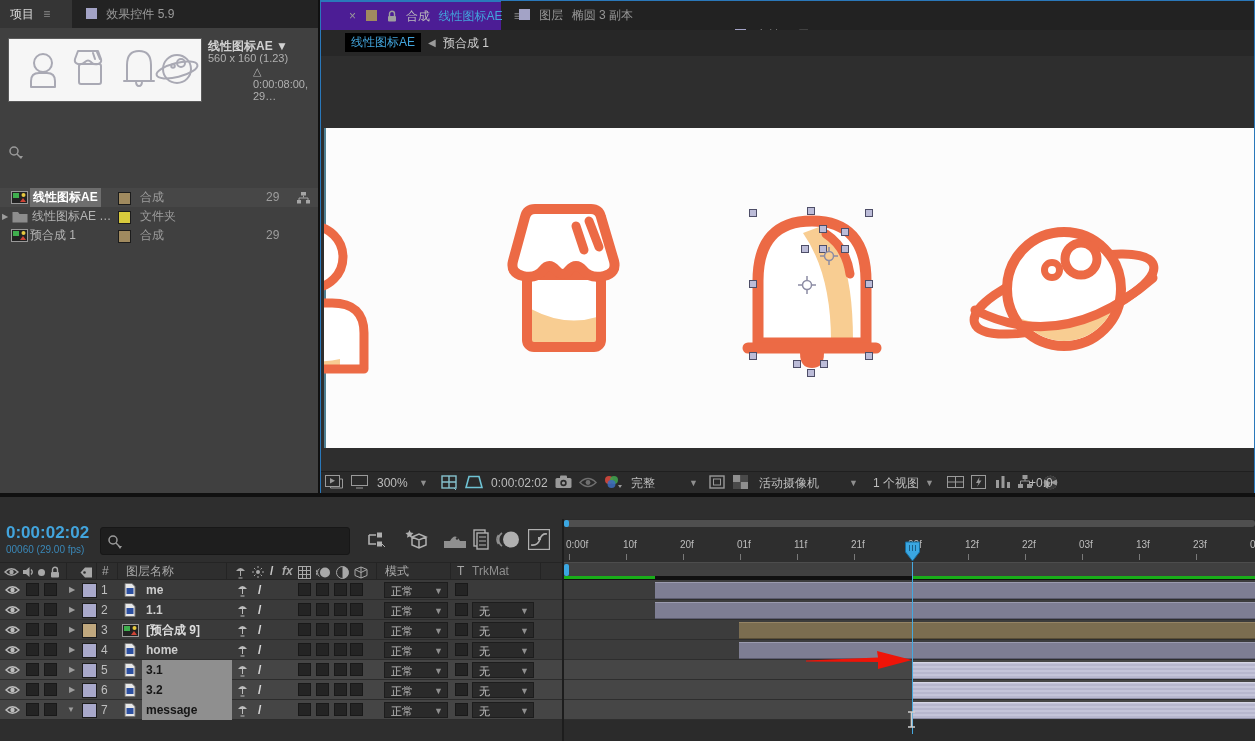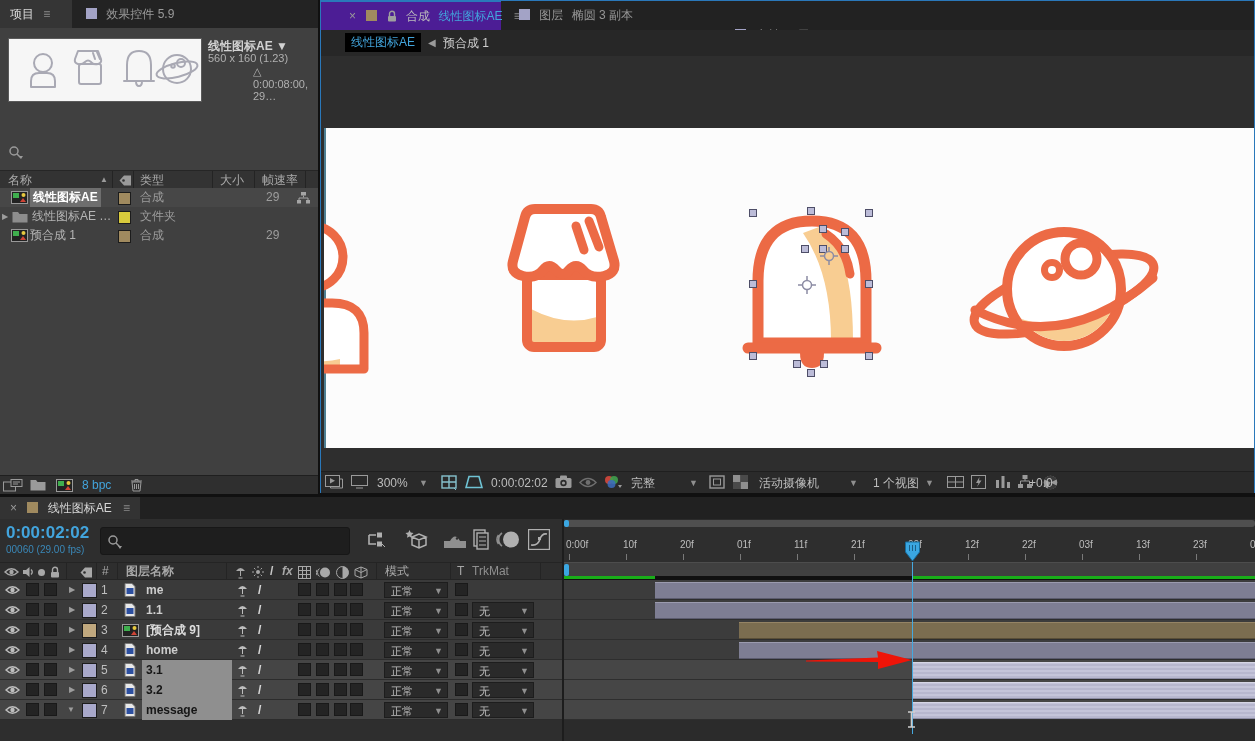--- a/index.html
+++ b/index.html
@@ -84,36 +84,20 @@
   <div class="abs" style="left:208px;top:65px;font-size:11px;color:#b0b0b0;margin-left:45px;">△ 0:00:08:00, 29…</div>
 
   <div class="abs" style="left:4px;top:143px;width:310px;height:20px;">
     <svg class="icn" style="left:4px;top:2px;" width="16" height="15" viewBox="0 0 16 15">
       <circle cx="6" cy="6" r="4" fill="none" stroke="#9a9a9a" stroke-width="1.5"></circle>
         <path d="M9 9 l4 4" stroke="#9a9a9a" stroke-width="1.5"></path>
         <path d="M11 11 l4 0 -2 3z" fill="#9a9a9a"></path>
     </svg>
   </div>
 
-  <div class="abs" style="left:0;top:170px;width:318px;height:18px;background:#333333;border-top:1px solid #262626;border-bottom:1px solid #242424;line-height:18px;color:#ababab;">
-    <span class="abs" style="left:8px;">名称</span>
-    <span class="abs" style="left:100px;font-size:8px;color:#9a9a9a;">▲</span>
-    <svg class="icn" style="left:119px;top:4px;" width="13" height="11" viewBox="0 0 13 11">
-        <path d="M12 .5 H5 L.5 5.5 5 10.5 H12 Z" fill="#9a9a9a"></path>
-        <circle cx="4.5" cy="5.5" r="1.3" fill="#333"></circle>
-      </svg>
-    <span class="abs" style="left:140px;">类型</span>
-    <span class="abs" style="left:220px;">大小</span>
-    <span class="abs" style="left:262px;">帧速率</span>
-    <span class="hdrline" style="left:112px;"></span>
-      <span class="hdrline" style="left:133px;"></span>
-    <span class="hdrline" style="left:212px;"></span>
-      <span class="hdrline" style="left:254px;"></span>
-      <span class="hdrline" style="left:305px;"></span>
-  </div>
 
   <div class="prow" style="top:188px;background:#474747;">
     <svg class="icn" style="left:11px;top:3px;" width="17" height="13" viewBox="0 0 17 13">
         <rect x="0.5" y="0.5" width="16" height="12" fill="#222" stroke="#999"></rect>
         <rect x="2" y="2" width="6" height="5" fill="#3fae4e"></rect>
         <circle cx="12.5" cy="4" r="2" fill="#e7c93f"></circle>
         <path d="M9 11 l3-4 3 4z" fill="#cf4436"></path>
       </svg>
     <span class="nm" style="background:#6e6e6e;color:#ffffff;font-weight:bold;padding:0 3px;">线性图标AE</span>
     <span class="lblsq" style="left:118px;background:#a08a5f;"></span>
@@ -141,40 +125,20 @@
         <rect x="2" y="2" width="6" height="5" fill="#3fae4e"></rect>
         <circle cx="12.5" cy="4" r="2" fill="#e7c93f"></circle>
         <path d="M9 11 l3-4 3 4z" fill="#cf4436"></path>
       </svg>
     <span class="nm">预合成 1</span>
     <span class="lblsq" style="left:118px;background:#a08a5f;"></span>
     <span class="abs" style="left:140px;color:#9d9d9d;">合成</span>
     <span class="abs" style="left:266px;color:#9d9d9d;">29</span>
   </div>
 
-  <div class="abs" style="left:0;top:475px;width:318px;height:18px;background:#2f2f2f;border-top:1px solid #1f1f1f;line-height:18px;">
-    <svg class="icn" style="left:3px;top:3px;" width="20" height="13" viewBox="0 0 20 13">
-        <rect x="0.5" y="3" width="12" height="9" fill="none" stroke="#9a9a9a"></rect>
-        <rect x="8" y="0.5" width="11" height="7" fill="#2f2f2f" stroke="#9a9a9a"></rect>
-        <path d="M10 3 h7 M10 5 h5" stroke="#9a9a9a"></path>
-      </svg>
-    <svg class="icn" style="left:30px;top:3px;" width="16" height="12" viewBox="0 0 16 12">
-        <path d="M0.5 1 h5.5 l1.5 2 h8 v8.5 h-15z" fill="#9a9a9a"></path>
-      </svg>
-    <svg class="icn" style="left:56px;top:3px;" width="17" height="13" viewBox="0 0 17 13">
-        <rect x="0.5" y="0.5" width="16" height="12" fill="#222" stroke="#999"></rect>
-        <rect x="2" y="2" width="6" height="5" fill="#3fae4e"></rect>
-        <circle cx="12.5" cy="4" r="2" fill="#e7c93f"></circle>
-        <path d="M9 11 l3-4 3 4z" fill="#cf4436"></path>
-      </svg>
-    <span class="abs blue" style="left:82px;">8 bpc</span>
-    <svg class="icn" style="left:130px;top:2px;" width="13" height="14" viewBox="0 0 13 14">
-        <path d="M2 4 h9 l-1 9 h-7z M1 3 h11 M5 3 v-1.5 h3 V3 M4.5 6 v5 M6.5 6 v5 M8.5 6 v5" stroke="#9a9a9a" fill="none"></path>
-      </svg>
-  </div>
 </div>
 
 <div class="panel" style="left:320px;top:0;width:935px;height:493px;background:#2e2e2e;border:1px solid #2a78ba;box-sizing:border-box;">
 
   <div class="abs" style="left:0;top:0;width:933px;height:29px;background:#222222;">
     <div class="vtab" style="left:0;width:152px;padding-left:28px;background:#4c1d95;border-top:1px solid #2a78ba;">
       <span style="color:#9a9a9a;margin-right:7px;">×</span>
       <span class="colsq" style="background:#a08a5f;"></span>
       <svg style="display:inline-block;vertical-align:-2px;margin-right:6px;" width="10" height="12" viewBox="0 0 10 12">
           <path d="M2.5 6 V3.8 a2.5 2.5 0 0 1 5 0 V6" fill="none" stroke="#9f9f9f" stroke-width="1.4"></path>
@@ -351,28 +315,20 @@
     <svg class="icn" style="left:722px;top:3px;" width="15" height="15" viewBox="0 0 15 15">
         <circle cx="7.5" cy="7.5" r="6.8" fill="#9a9a9a"></circle>
         <path d="M7.5 7.5 L7.5 0.7 A6.8 6.8 0 0 1 13.6 4.4 Z M7.5 7.5 L13.6 10.6 A6.8 6.8 0 0 1 4.4 13.6 Z M7.5 7.5 L1.4 4.4 A6.8 6.8 0 0 1 7.5 0.7" fill="#3a3a3a"></path>
       </svg>
     <span class="tool blue" style="left:708px;">+0.0</span>
   </div>
 </div>
 
 <div class="panel" style="left:0;top:497px;width:1255px;height:244px;background:#2e2e2e;">
 
-  <div class="abs" style="left:0;top:0;width:1255px;height:22px;background:#212121;">
-    <div class="abs" style="left:0;top:0;height:22px;line-height:22px;background:#333333;padding:0 10px;">
-      <span style="color:#9a9a9a;margin-right:7px;">×</span>
-      <span class="colsq" style="background:#a08a5f;"></span>
-      <span style="color:#d6d6d6;">线性图标AE</span>
-      <span style="color:#8a8a8a;margin-left:8px;">≡</span>
-    </div>
-  </div>
 
   <div class="abs blue" style="left:6px;top:26px;font-size:17px;font-weight:bold;">0:00:02:02</div>
   <div class="abs" style="left:6px;top:47px;font-size:10px;color:#3a88b8;">00060 (29.00 fps)</div>
   <div class="abs" style="left:100px;top:30px;width:248px;height:26px;background:#1e1e1e;border:1px solid #171717;border-radius:3px;">
     <svg class="icn" style="left:6px;top:6px;" width="16" height="15" viewBox="0 0 16 15">
         <circle cx="6" cy="6" r="4" fill="none" stroke="#9a9a9a" stroke-width="1.5"></circle>
         <path d="M9 9 l4 4" stroke="#9a9a9a" stroke-width="1.5"></path>
         <path d="M11 12 l4 0 -2 3z" fill="#9a9a9a"></path>
       </svg>
   </div>
@@ -421,21 +377,21 @@
         <rect x="1" y="6" width="8" height="5.4" rx="1" fill="#a8a8a8"></rect>
       </svg>
     <span class="hdrline" style="left:66px;"></span>
     <svg class="icn" style="left:80px;top:4px;" width="13" height="11" viewBox="0 0 13 11">
         <path d="M12 .5 H5 L.5 5.5 5 10.5 H12 Z" fill="#a8a8a8"></path>
         <circle cx="4.5" cy="5.5" r="1.3" fill="#2e2e2e"></circle>
       </svg>
     <span class="hdrline" style="left:96px;"></span>
     <span class="abs" style="left:102px;">#</span>
     <span class="hdrline" style="left:117px;"></span>
-    <span class="abs" style="left:126px;font-weight:bold;">图层名称</span>
+    <span class="abs" style="left:126px;">图层名称</span>
     <span class="hdrline" style="left:226px;"></span>
     <svg class="icn" style="left:234px;top:3px;" width="13" height="13" viewBox="0 0 13 13">
         <path d="M2 5 q4.5-6 9 0z" fill="#a8a8a8"></path>
         <path d="M6.5 5 v5 m-2 2 h4" stroke="#a8a8a8" fill="none"></path>
       </svg>
     <svg class="icn" style="left:252px;top:3px;" width="12" height="12" viewBox="0 0 12 12">
         <circle cx="6" cy="6" r="2" fill="#a8a8a8"></circle>
         <path d="M6 0 v2 M6 10 v2 M0 6 h2 M10 6 h2 M2 2 l1.4 1.4 M8.6 8.6 l1.4 1.4 M10 2 l-1.4 1.4 M3.4 8.6 L2 10" stroke="#a8a8a8"></path>
       </svg>
     <span class="abs" style="left:270px;font-weight:bold;color:#c8c8c8;">/</span>

